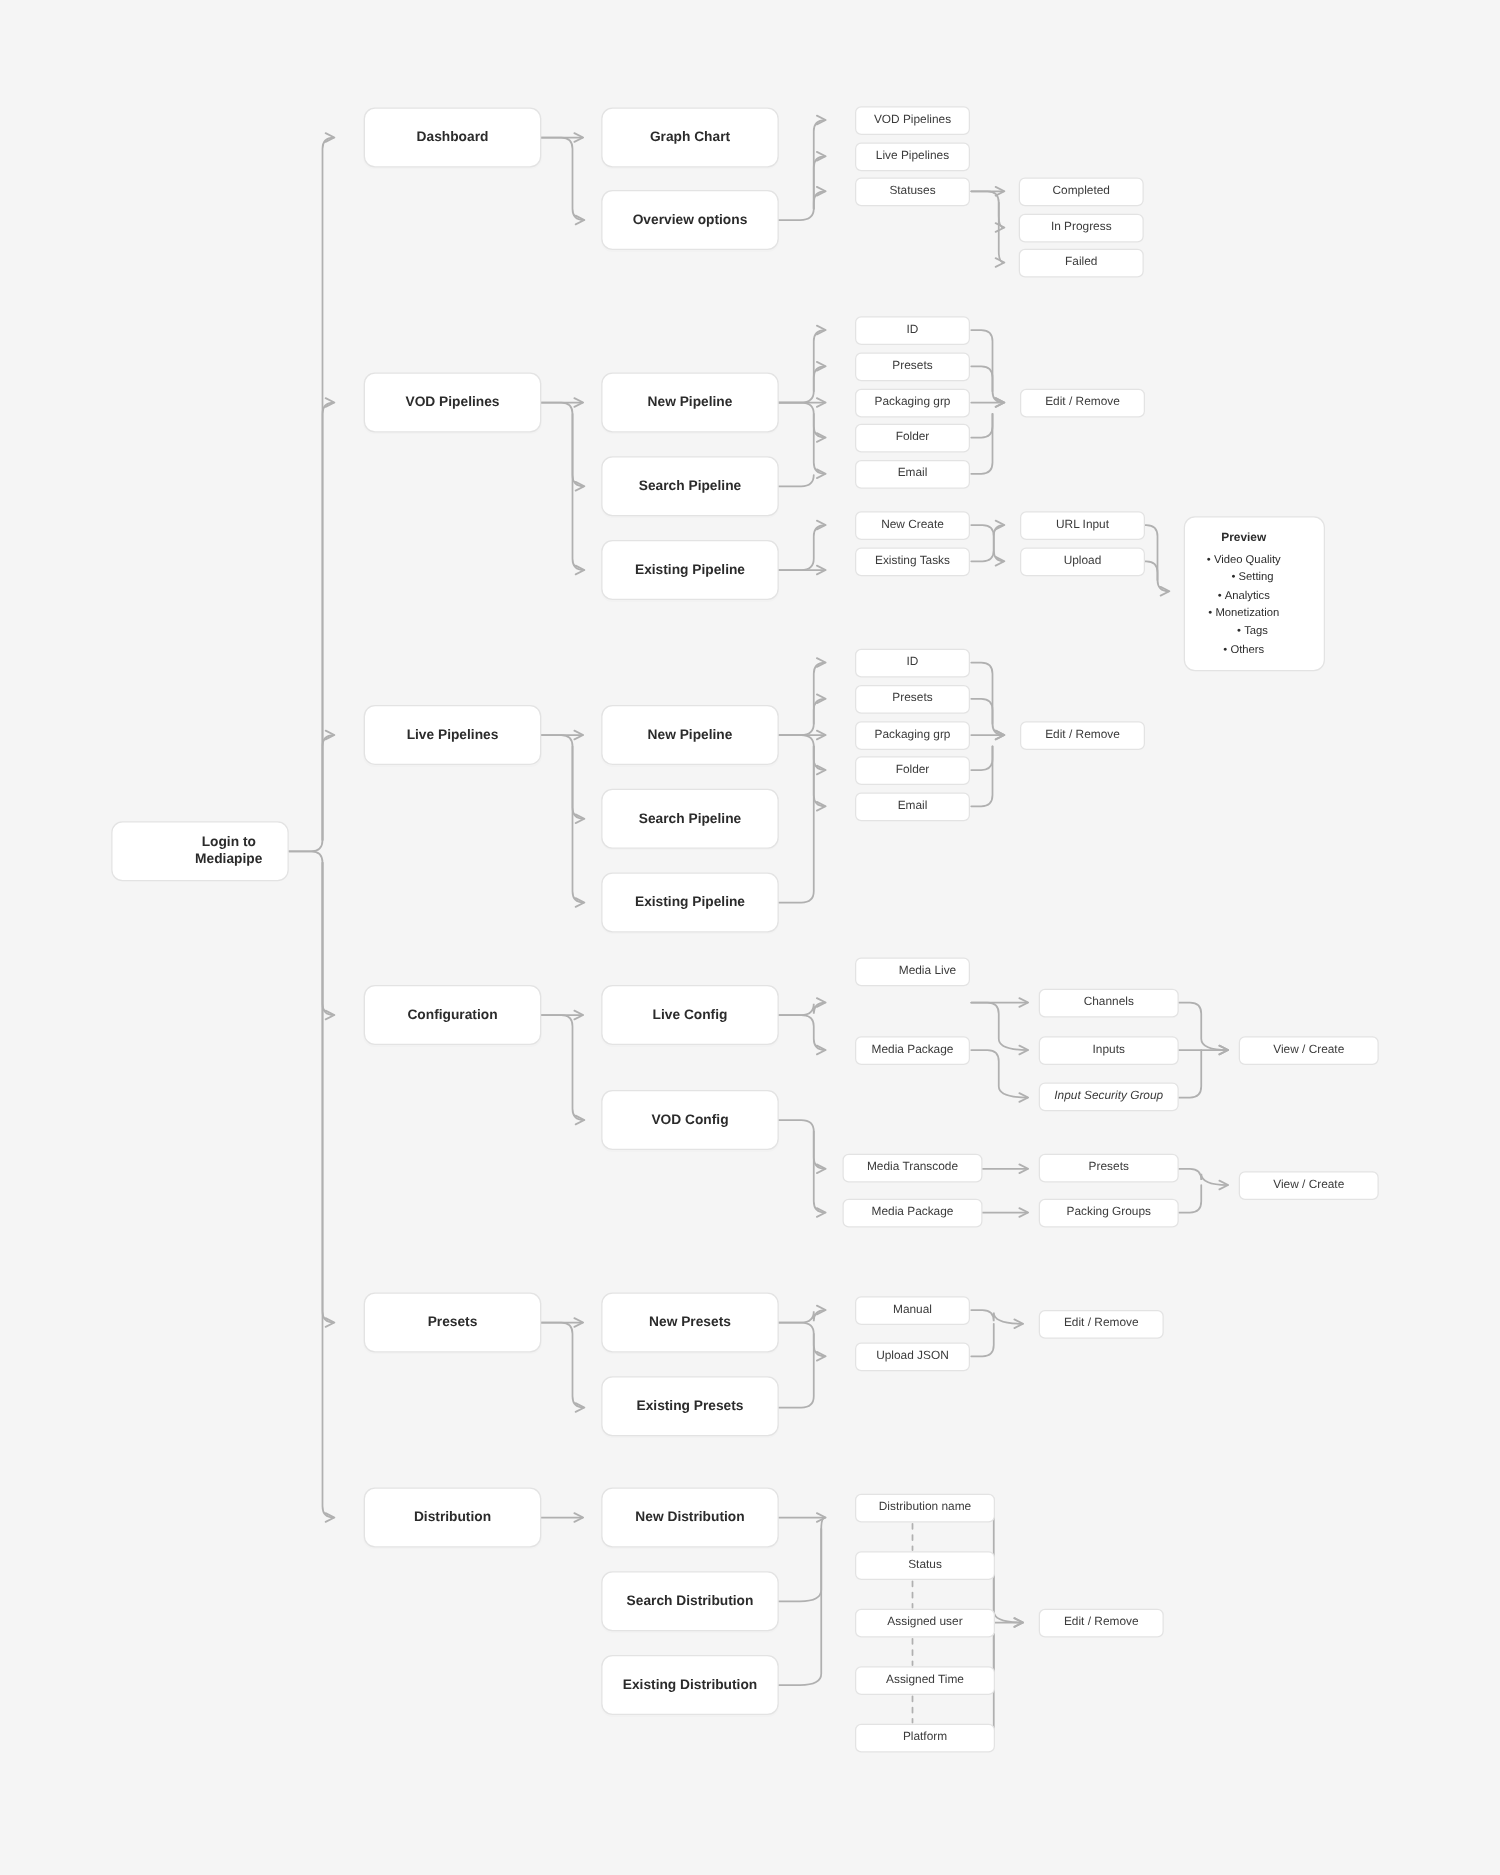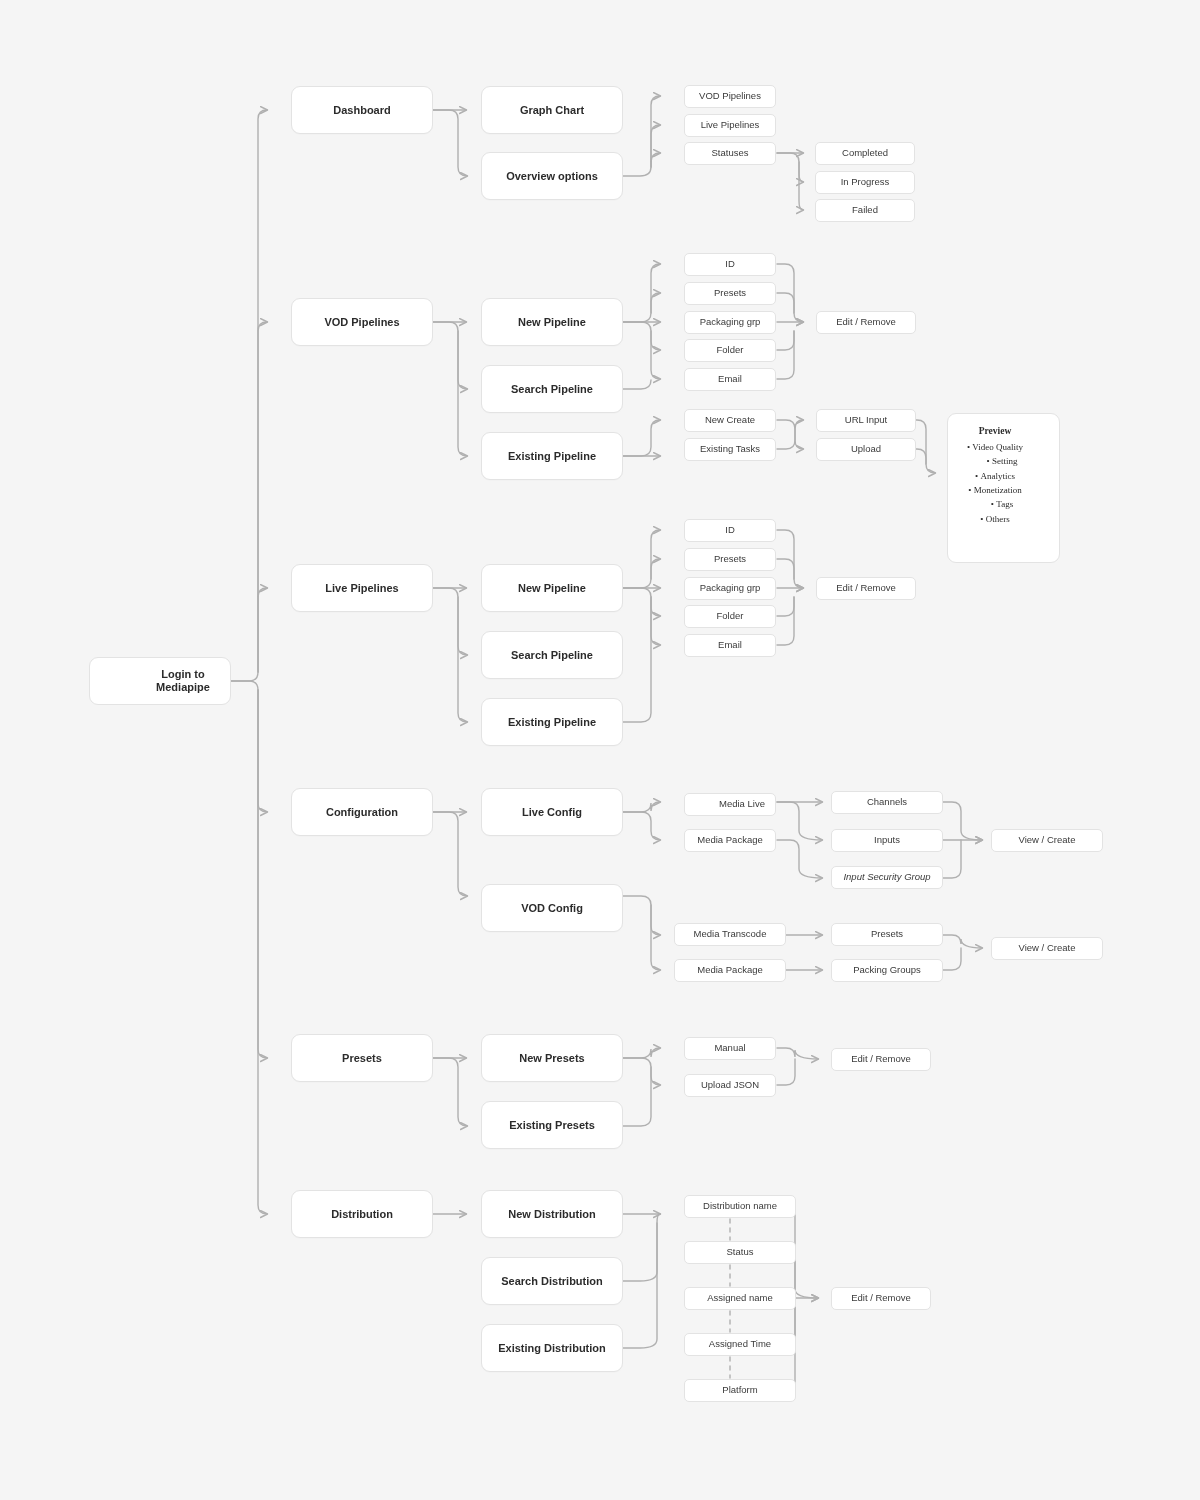--- a/index.html
+++ b/index.html
@@ -37,27 +37,26 @@
     width:92px;height:23px;
     font-size:9.5px;font-weight:normal;
     border-radius:5px;
     color:#3a3a3a;
   }
   .node.small.wide{width:100px;}
   .node.small.w112{width:112px;}
 
   
   .node.preview{
-    width:113px;height:150px;
+    width:113px;height:124px;
     border-radius:9px;
     display:block;
     padding:12px 25px 8px 8px;
     font-size:9px;
     color:#2b2b2b;
-    font-family:Liberation Serif, serif;
   }
   .preview-title{font-weight:bold;font-size:9.5px;text-align:center;margin-bottom:3px;}
   .preview-list{list-style:none;margin:0;padding:0;text-align:center;}
   .preview-list li{font-size:9px;line-height:1.6;white-space:nowrap;}
   .preview-list li.lvl1::before{content:"\2022\00a0";}
   .preview-list li.lvl2{padding-left:14px;}
   .preview-list li.lvl2::before{content:"\2022\00a0";}
 </style>
 </head>
 <body>
@@ -303,24 +302,24 @@
   <div class="node small wide" style="left:816px;top:577px;">
     <span>Edit / Remove</span>
   </div>
 
   <div class="node big" style="left:291px;top:788px;align-items:center;">
     <span>Configuration</span>
   </div>
   <div class="node big" style="left:481px;top:788px;">
     <span>Live Config</span>
   </div>
-  <div class="node big" style="left:481px;top:872px;margin-top:12px;">
+  <div class="node big" style="left:481px;top:872px;">
     <span>VOD Config</span>
   </div>
-  <div class="node small" style="left:684px;top:793px;padding-left:24px;">
+  <div class="node small" style="left:684px;top:766px;padding-left:24px;">
     <span>Media Live</span>
   </div>
   <div class="node small" style="left:684px;top:829px;">
     <span>Media Package</span>
   </div>
   <div class="node small w112" style="left:831px;top:791px;">
     <span>Channels</span>
   </div>
   <div class="node small w112" style="left:831px;top:829px;">
     <span>Inputs</span>
@@ -378,21 +377,21 @@
   <div class="node big" style="left:481px;top:1324px;">
     <span>Existing Distribution</span>
   </div>
   <div class="node small w112" style="left:684px;top:1195px;">
     <span>Distribution name</span>
   </div>
   <div class="node small w112" style="left:684px;top:1241px;">
     <span>Status</span>
   </div>
   <div class="node small w112" style="left:684px;top:1287px;">
-    <span>Assigned name</span>
+    <span>Assigned user</span>
   </div>
   <div class="node small w112" style="left:684px;top:1333px;">
     <span>Assigned Time</span>
   </div>
   <div class="node small w112" style="left:684px;top:1379px;">
     <span>Platform</span>
   </div>
   <div class="node small wide" style="left:831px;top:1287px;">
     <span>Edit / Remove</span>
   </div>

